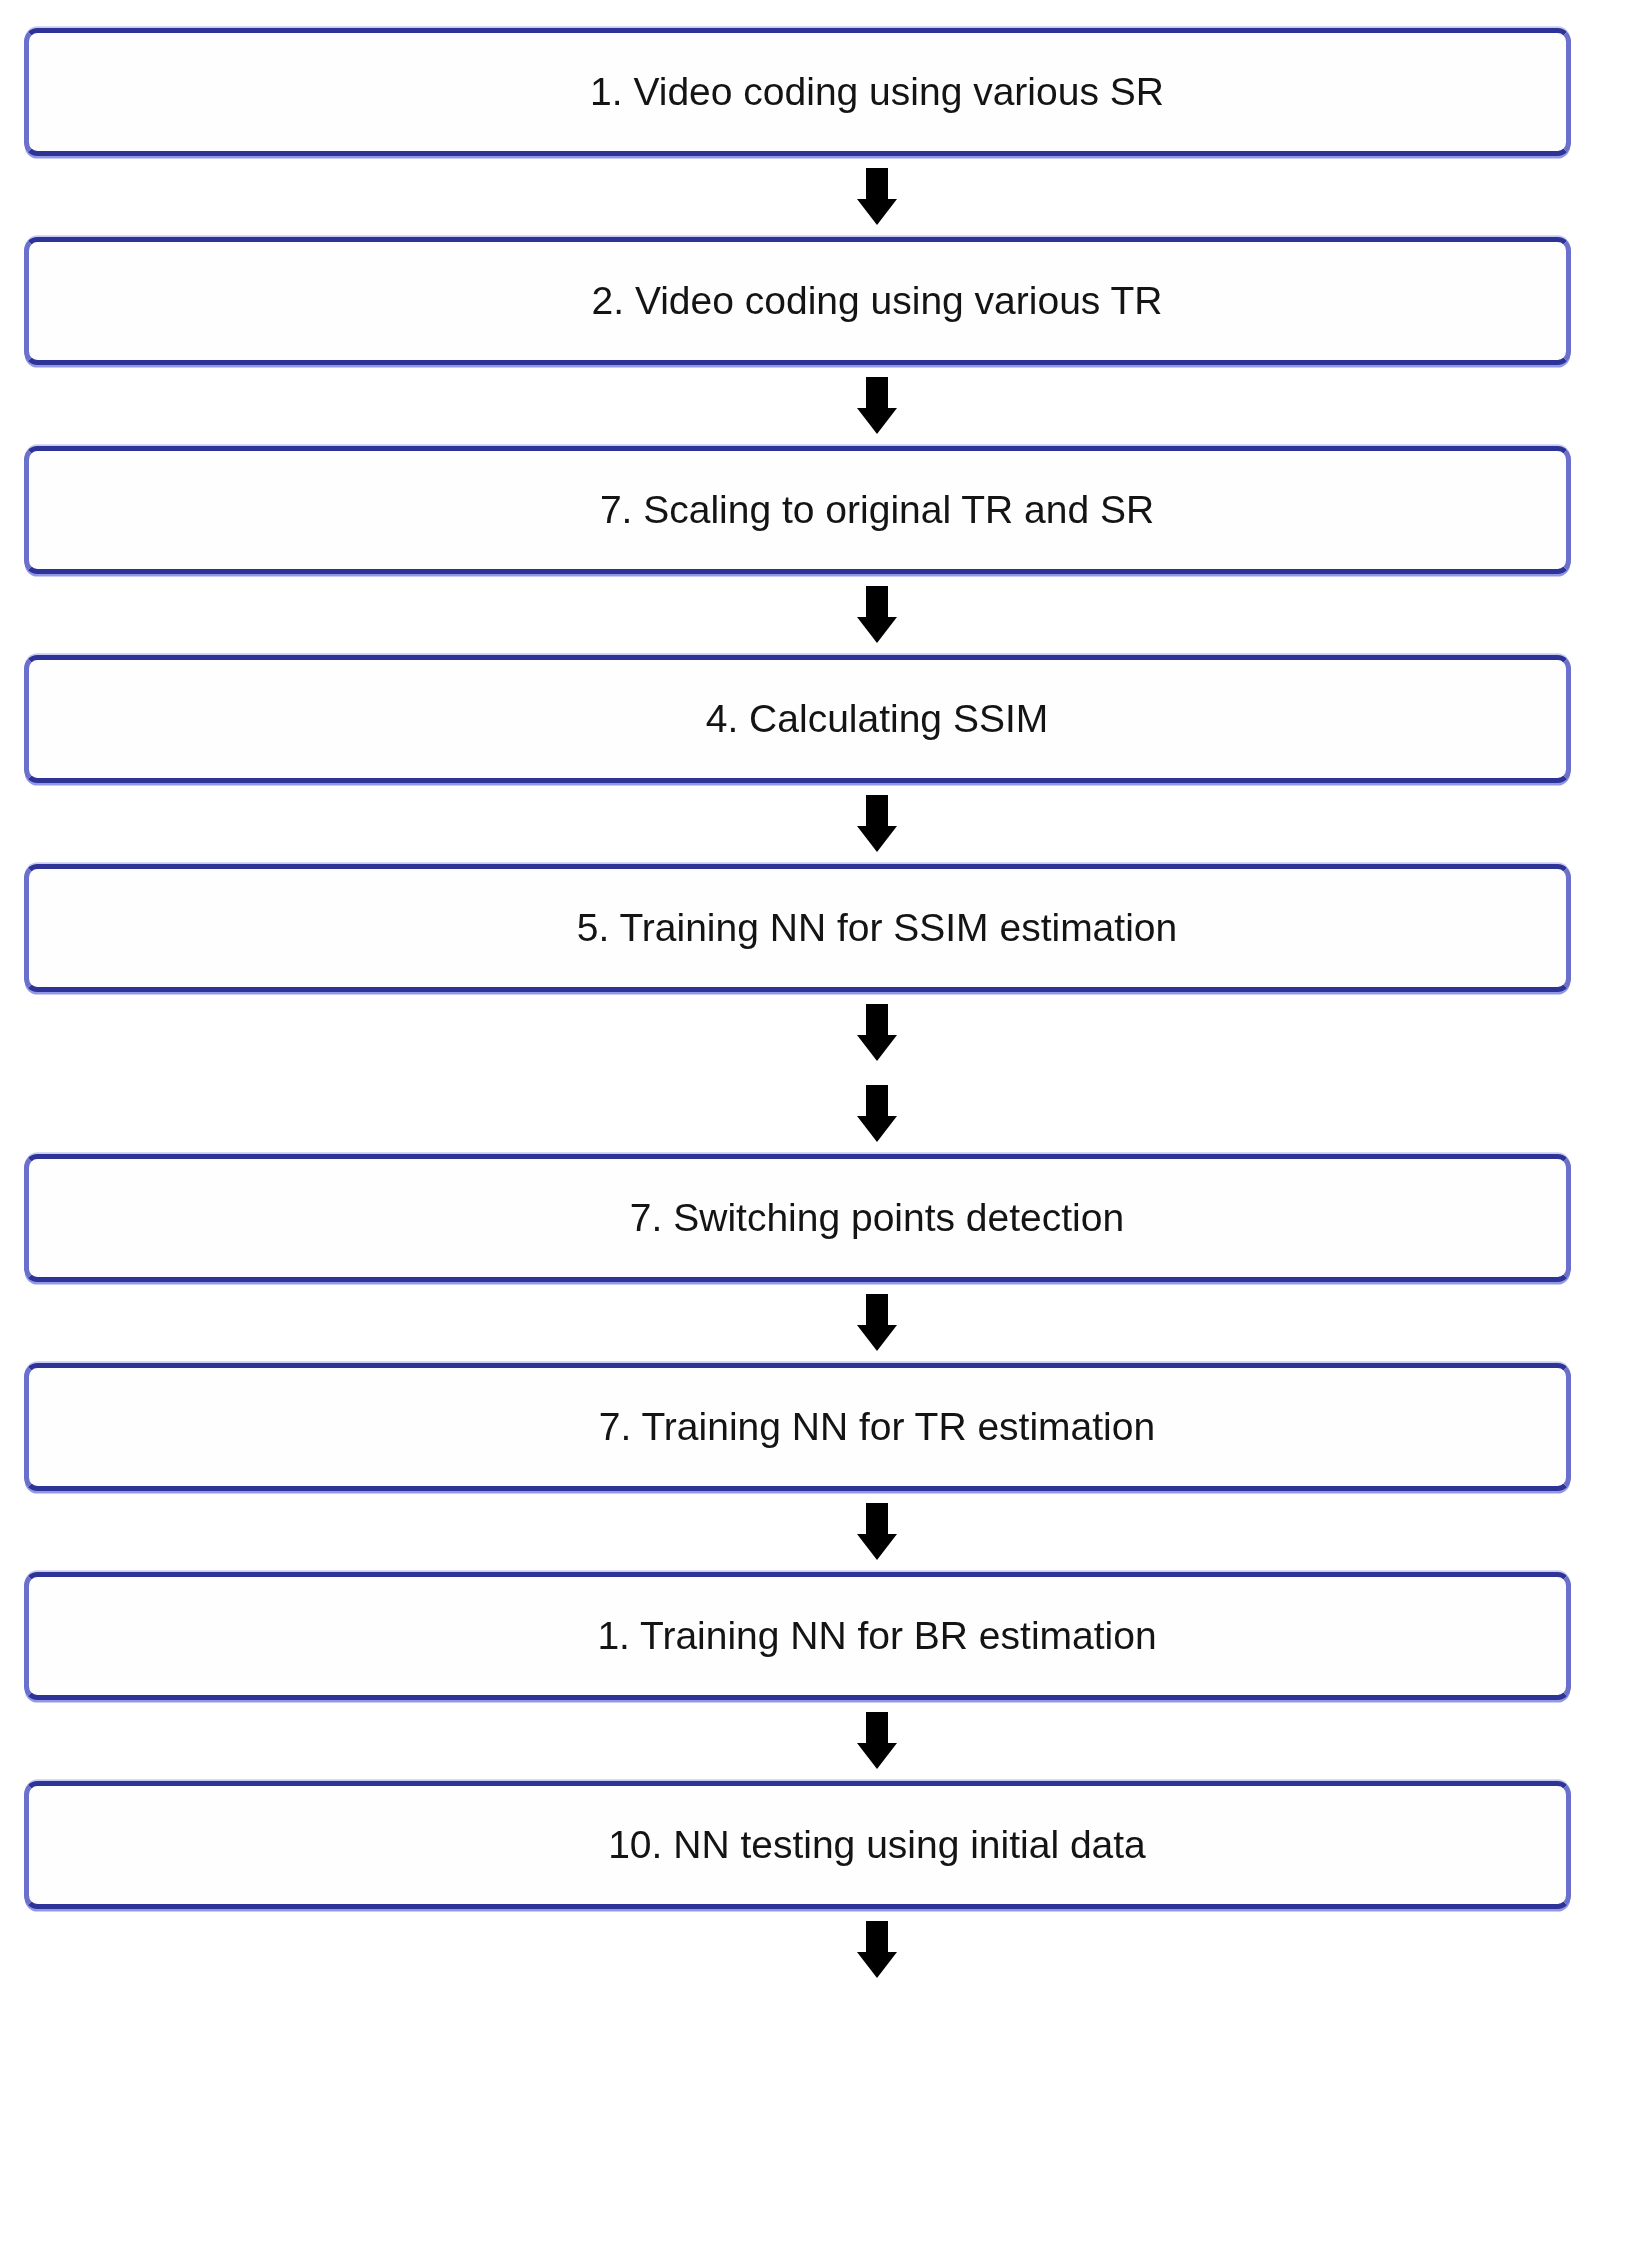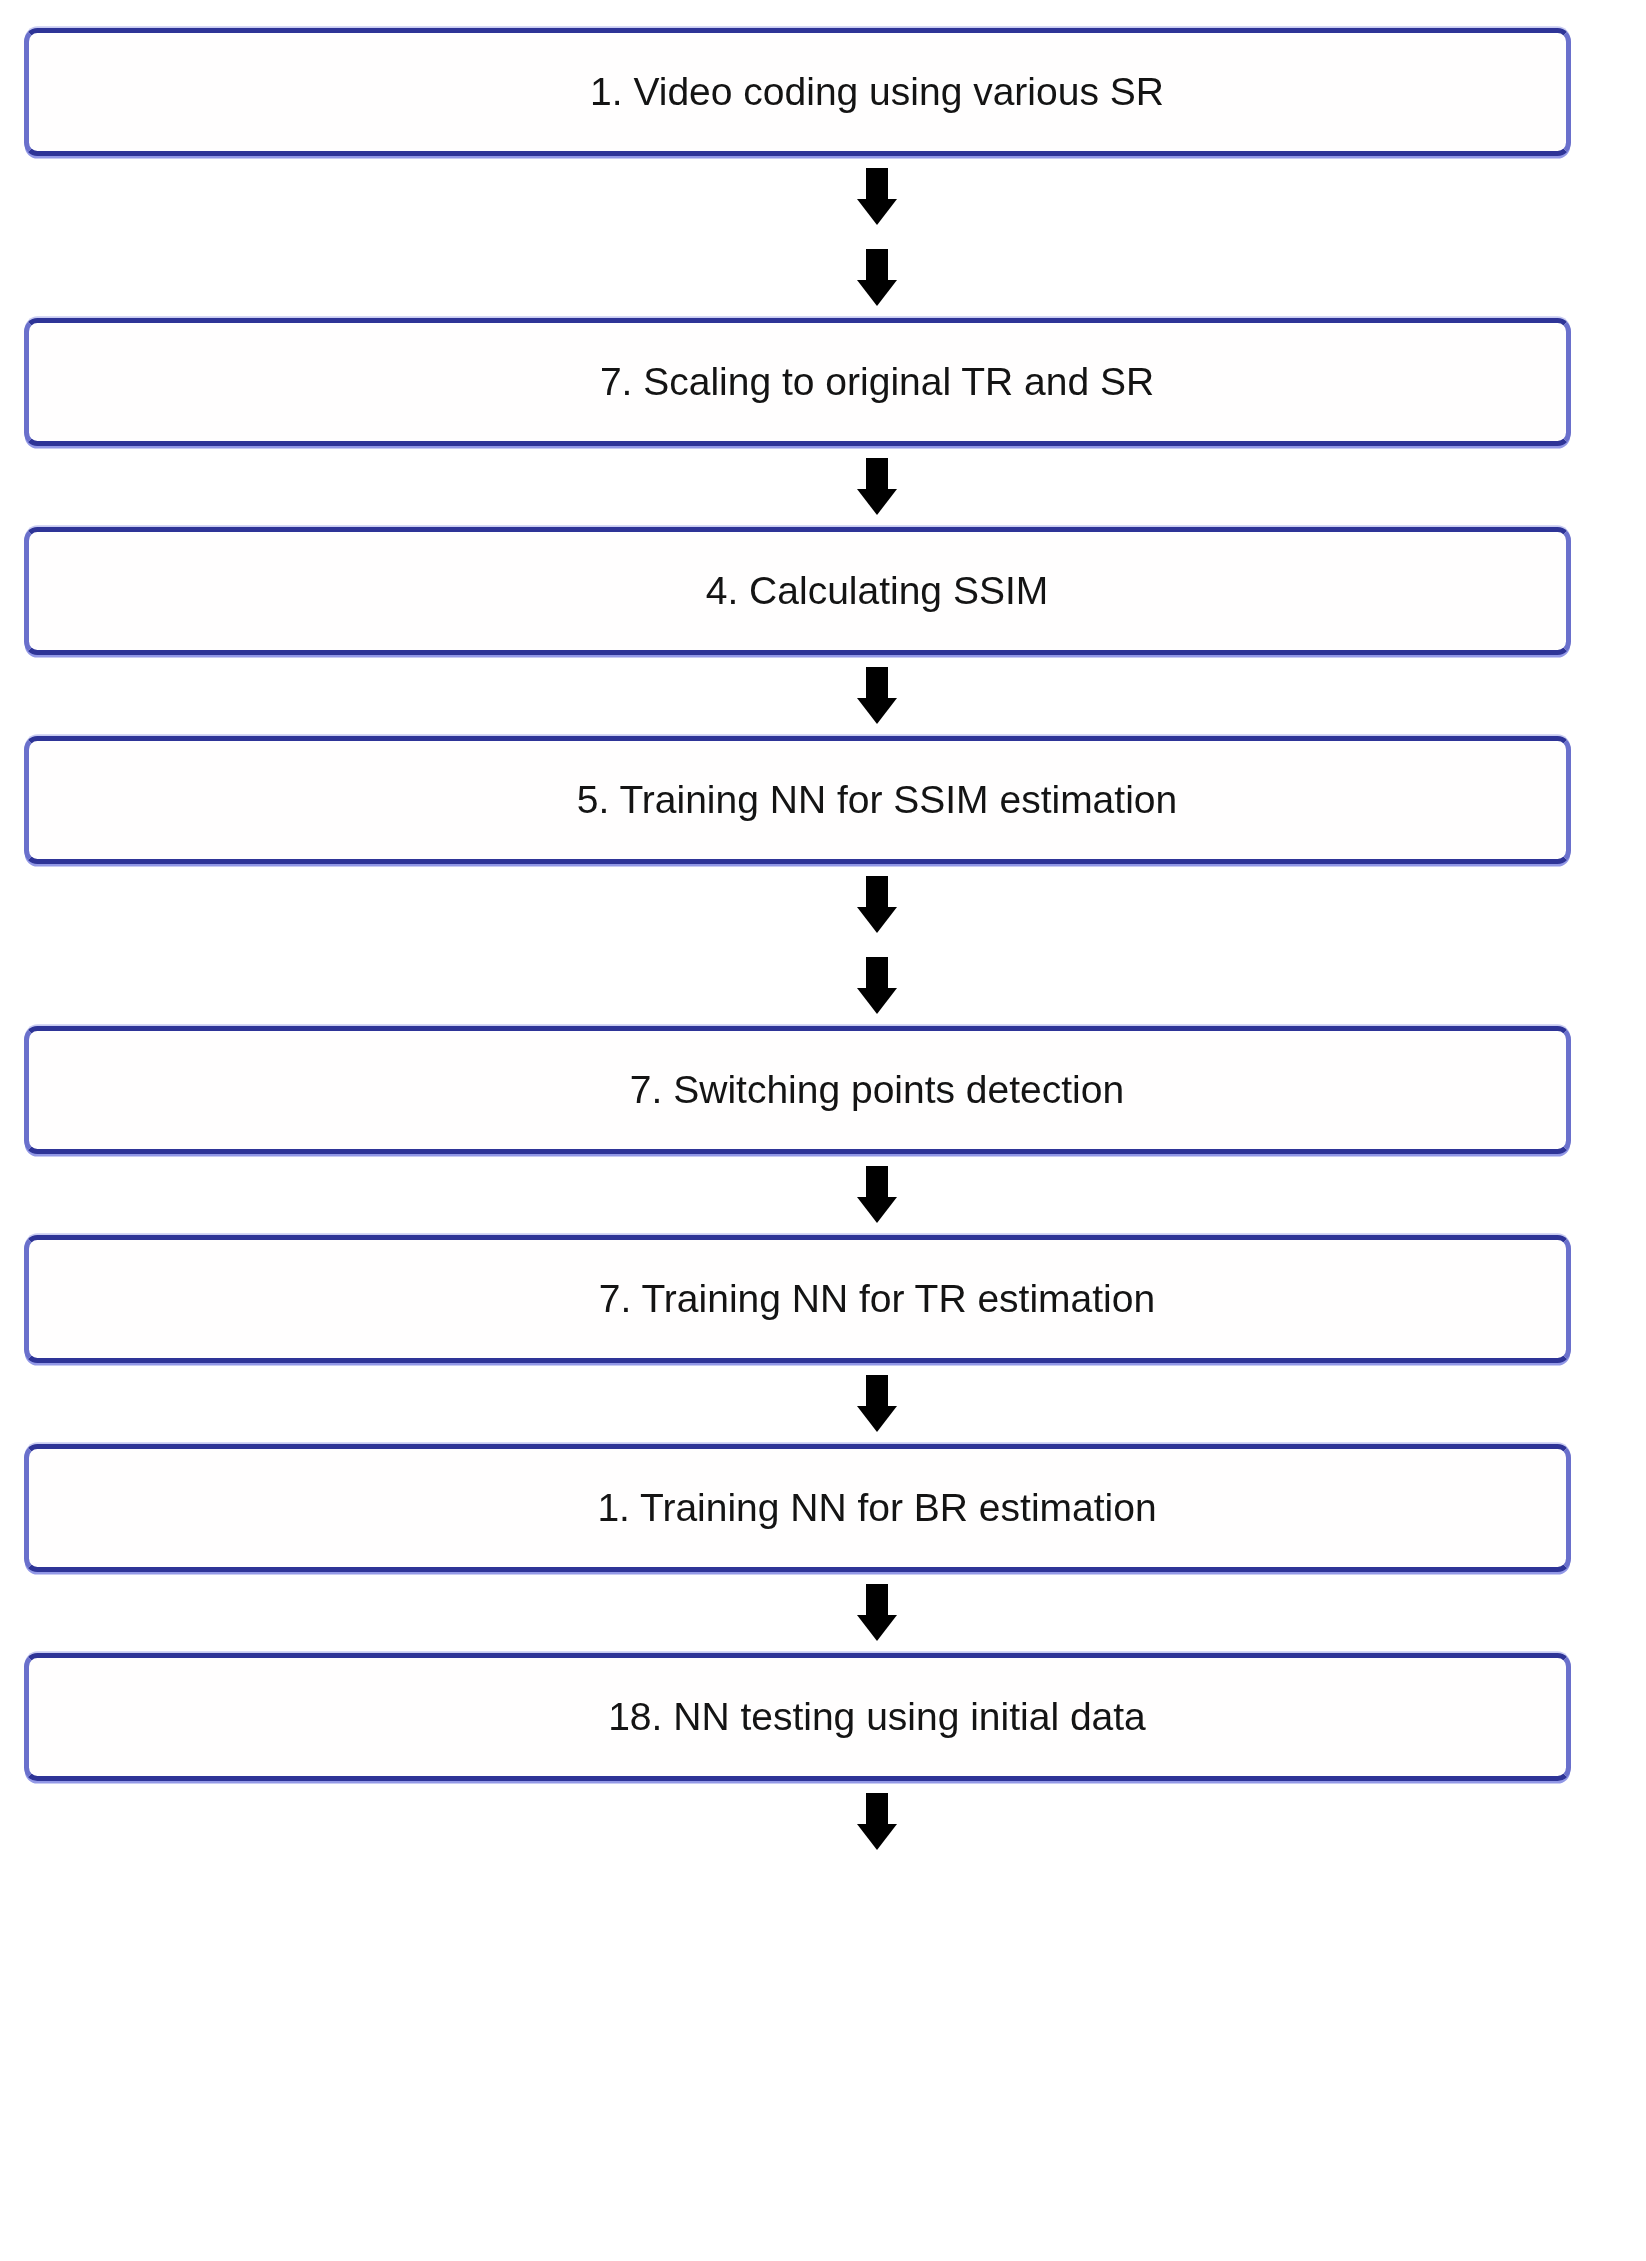--- a/index.html
+++ b/index.html
@@ -78,20 +78,23 @@
   <div class="box">
     <span class="label">1. Video coding using various SR</span>
   </div>
   <div class="gap">
     <div class="arrow">
       <div class="stem"></div>
       <div class="head"></div>
     </div>
   </div>
 
+  <div class="box">
+    <span class="label">2. Video coding using various TR</span>
+  </div>
   <div class="gap">
     <div class="arrow">
       <div class="stem"></div>
       <div class="head"></div>
     </div>
   </div>
 
   <div class="box">
     <span class="label">7. Scaling to original TR and SR</span>
   </div>
@@ -153,21 +156,21 @@
     <span class="label">1. Training NN for BR estimation</span>
   </div>
   <div class="gap">
     <div class="arrow">
       <div class="stem"></div>
       <div class="head"></div>
     </div>
   </div>
 
   <div class="box">
-    <span class="label">18. NN testing using initial data</span>
+    <span class="label">10. NN testing using initial data</span>
   </div>
   <div class="gap">
     <div class="arrow">
       <div class="stem"></div>
       <div class="head"></div>
     </div>
   </div>
 
 
 </div>

